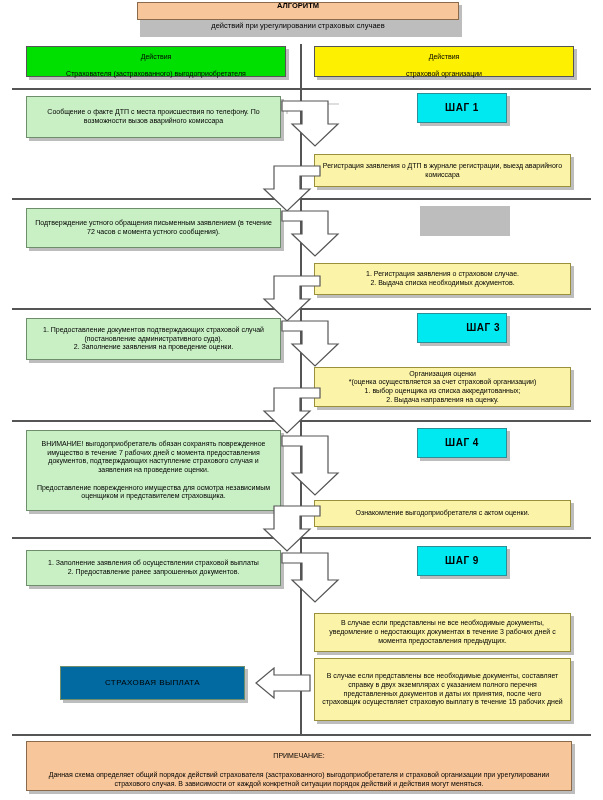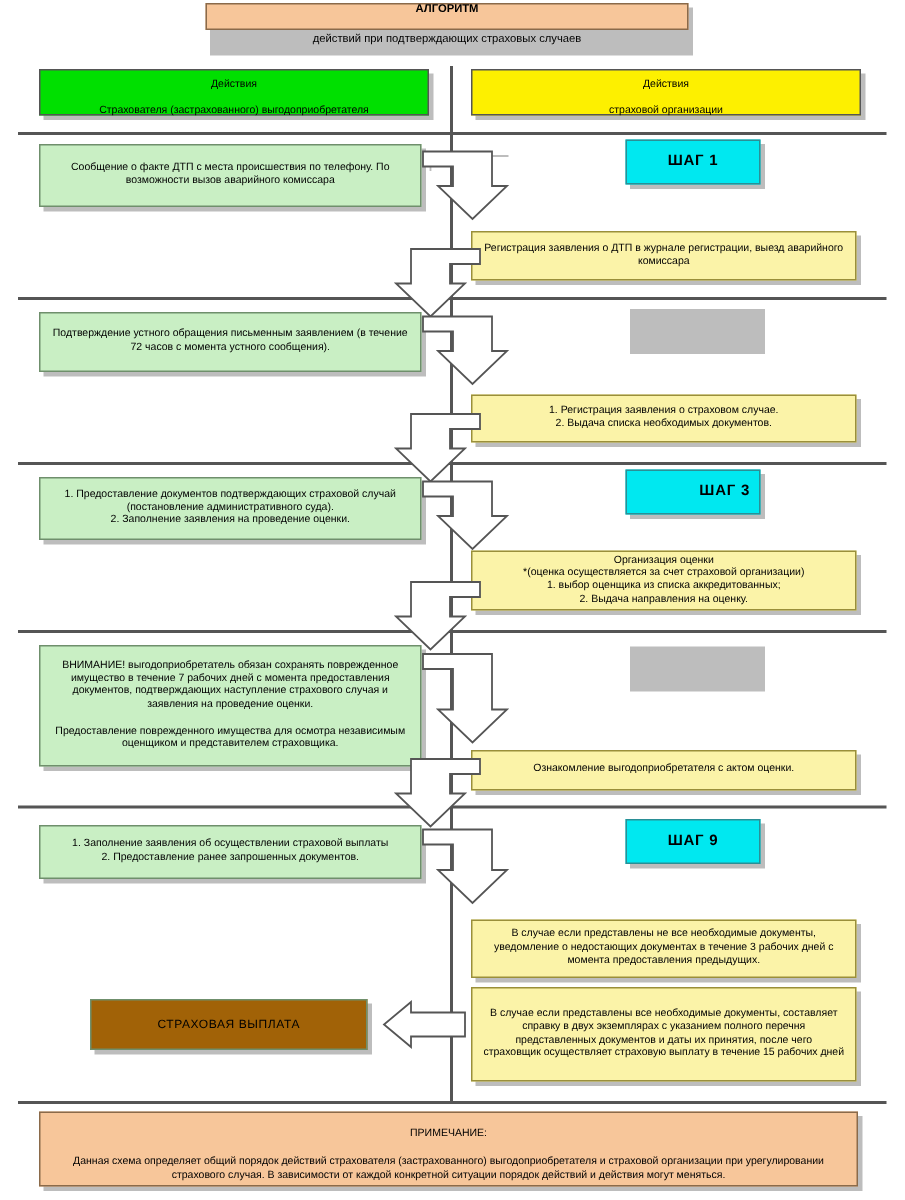--- a/index.html
+++ b/index.html
@@ -17,40 +17,40 @@
   .note-box .t1{display:block;margin-bottom:1px;}
 
   .hdr-green{background:#00e000;border:1px solid #555;font-size:7px;}
   .hdr-yellow{background:#fdf000;border:1px solid #555;font-size:7px;}
   .hdr .t1{display:block;}
 
   .green-box{background:#c9efc4;border:1px solid #6f8f6c;font-size:7px;}
   .yellow-box{background:#fbf3a8;border:1px solid #9a8f3a;font-size:7px;}
   .step-box{background:#00e8f0;border:1px solid #2a8f96;font-size:10px;font-weight:bold;
             letter-spacing:.5px;}
-  .payout-box{background:#a16207;border:1px solid #6f8f6c;font-size:8px;letter-spacing:.4px;}
+  .payout-box{background:#0369a1;border:1px solid #6f8f6c;font-size:8px;letter-spacing:.4px;}
 
   .line{position:absolute;background:#555;}
   .vline{width:2px;}
   .hline{height:2px;}
 
   .arrow{position:absolute;}
   .arrow svg{display:block;overflow:visible;}
   .shadow{position:absolute;background:#bdbdbd;z-index:0;}
 </style>
 </head>
 <body>
 
 <div id="root">
 
   <div class="shadow" style="left:140px;top:5px;width:322px;height:32px;"></div>
   <div class="box title-box" style="left:137px;top:2px;width:322px;height:18px;">
     <div class="inner">
       <span class="t1">АЛГОРИТМ</span>
-      <span>действий при подтверждающих страховых случаев</span>
+      <span>действий при урегулировании страховых случаев</span>
     </div>
   </div>
 
   <div class="line vline" style="left:300px;top:44px;height:690px;"></div>
 
   <div class="line hline" style="left:12px;top:88px;width:579px;"></div>
   <div class="line hline" style="left:12px;top:198px;width:579px;"></div>
   <div class="line hline" style="left:12px;top:308px;width:579px;"></div>
   <div class="line hline" style="left:12px;top:420px;width:579px;"></div>
   <div class="line hline" style="left:12px;top:537px;width:579px;"></div>
@@ -157,20 +157,23 @@
   </div>
 
   <div class="shadow" style="left:29px;top:433px;width:255px;height:81px;"></div>
   <div class="box green-box" style="left:26px;top:430px;width:255px;height:81px;">
     <div class="inner">ВНИМАНИЕ! выгодоприобретатель обязан сохранять поврежденное имущество в течение 7 рабочих дней с момента предоставления документов, подтверждающих наступление страхового случая и заявления на проведение оценки.
 
 Предоставление поврежденного имущества для осмотра независимым оценщиком и представителем страховщика.</div>
   </div>
 
   <div class="shadow" style="left:420px;top:431px;width:90px;height:30px;"></div>
+  <div class="box step-box" style="left:417px;top:428px;width:90px;height:30px;">
+    <div class="inner">ШАГ 4</div>
+  </div>
 
   <div class="arrow" style="left:281px;top:435px;">
     <svg width="70" height="72" viewBox="0 0 70 72">
       <path d="M1,11 L1,1 L47,1 L47,38 L57,38 L34,60 L11,38 L21,38 L21,11 Z" fill="#ffffff" stroke="#555" stroke-width="1.2"></path>
     </svg>
   </div>
 
   <div class="shadow" style="left:317px;top:503px;width:257px;height:27px;"></div>
   <div class="box yellow-box" style="left:314px;top:500px;width:257px;height:27px;">
     <div class="inner">Ознакомление выгодоприобретателя с актом оценки.</div>

